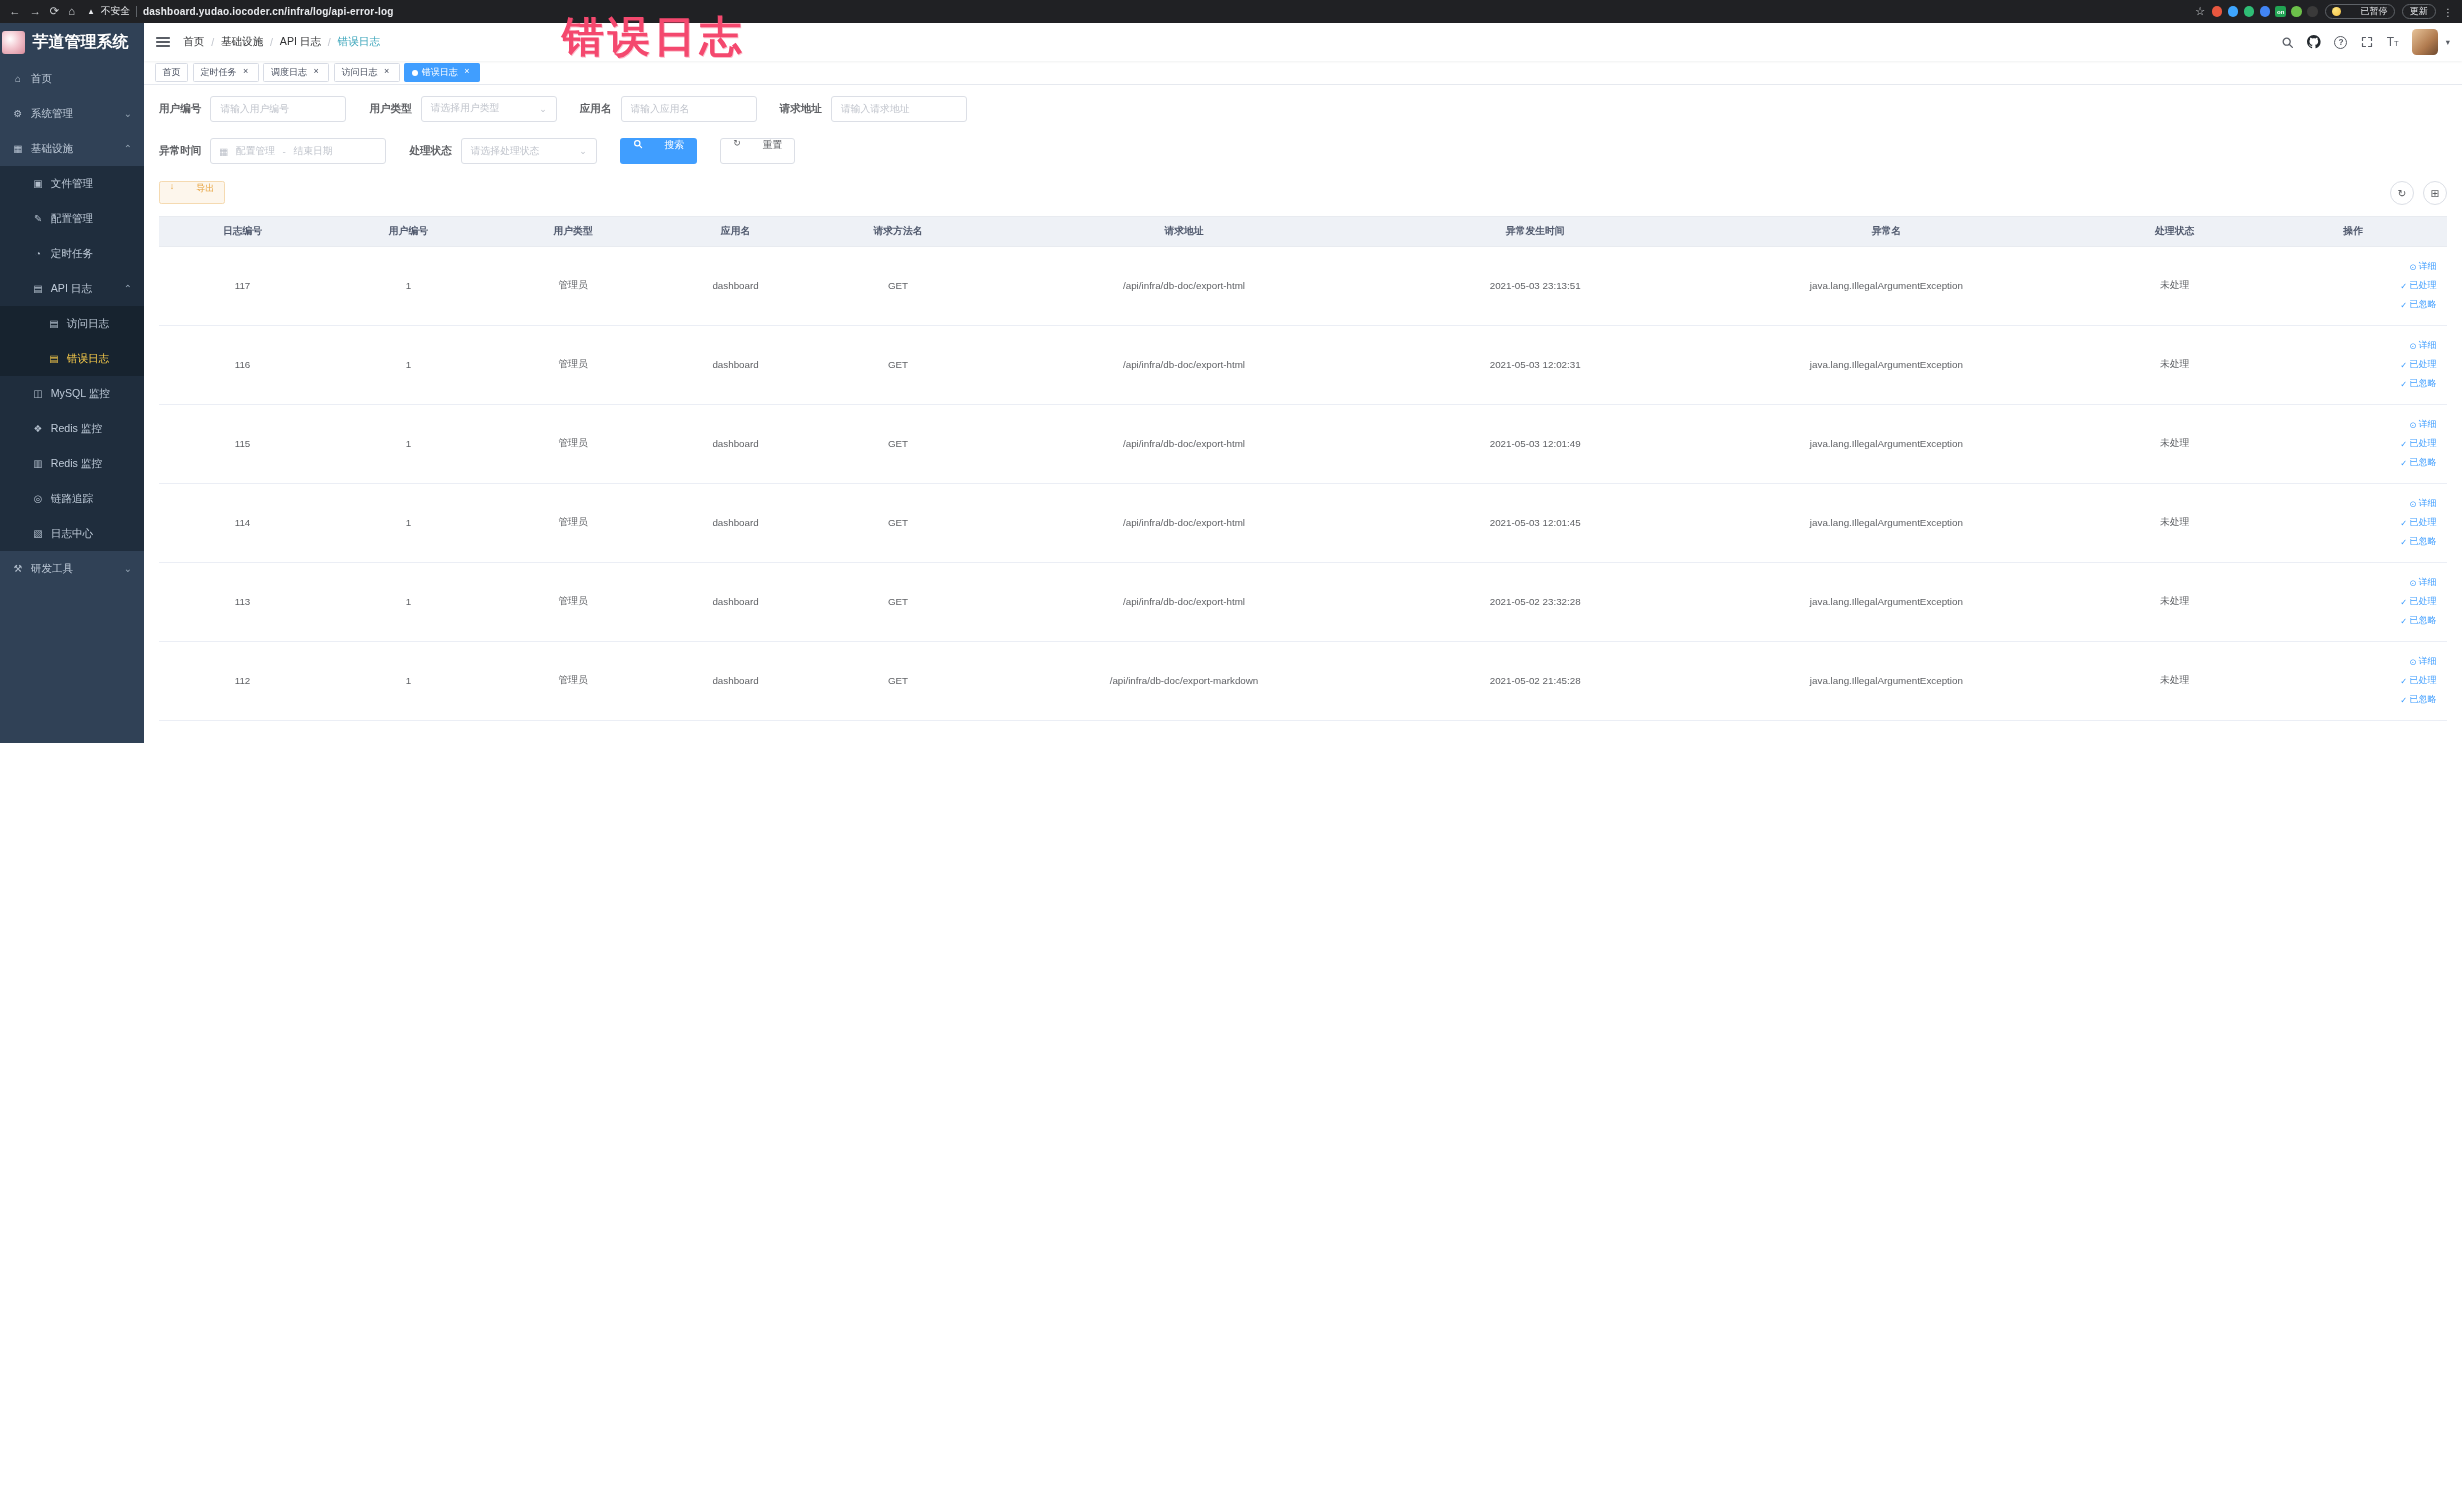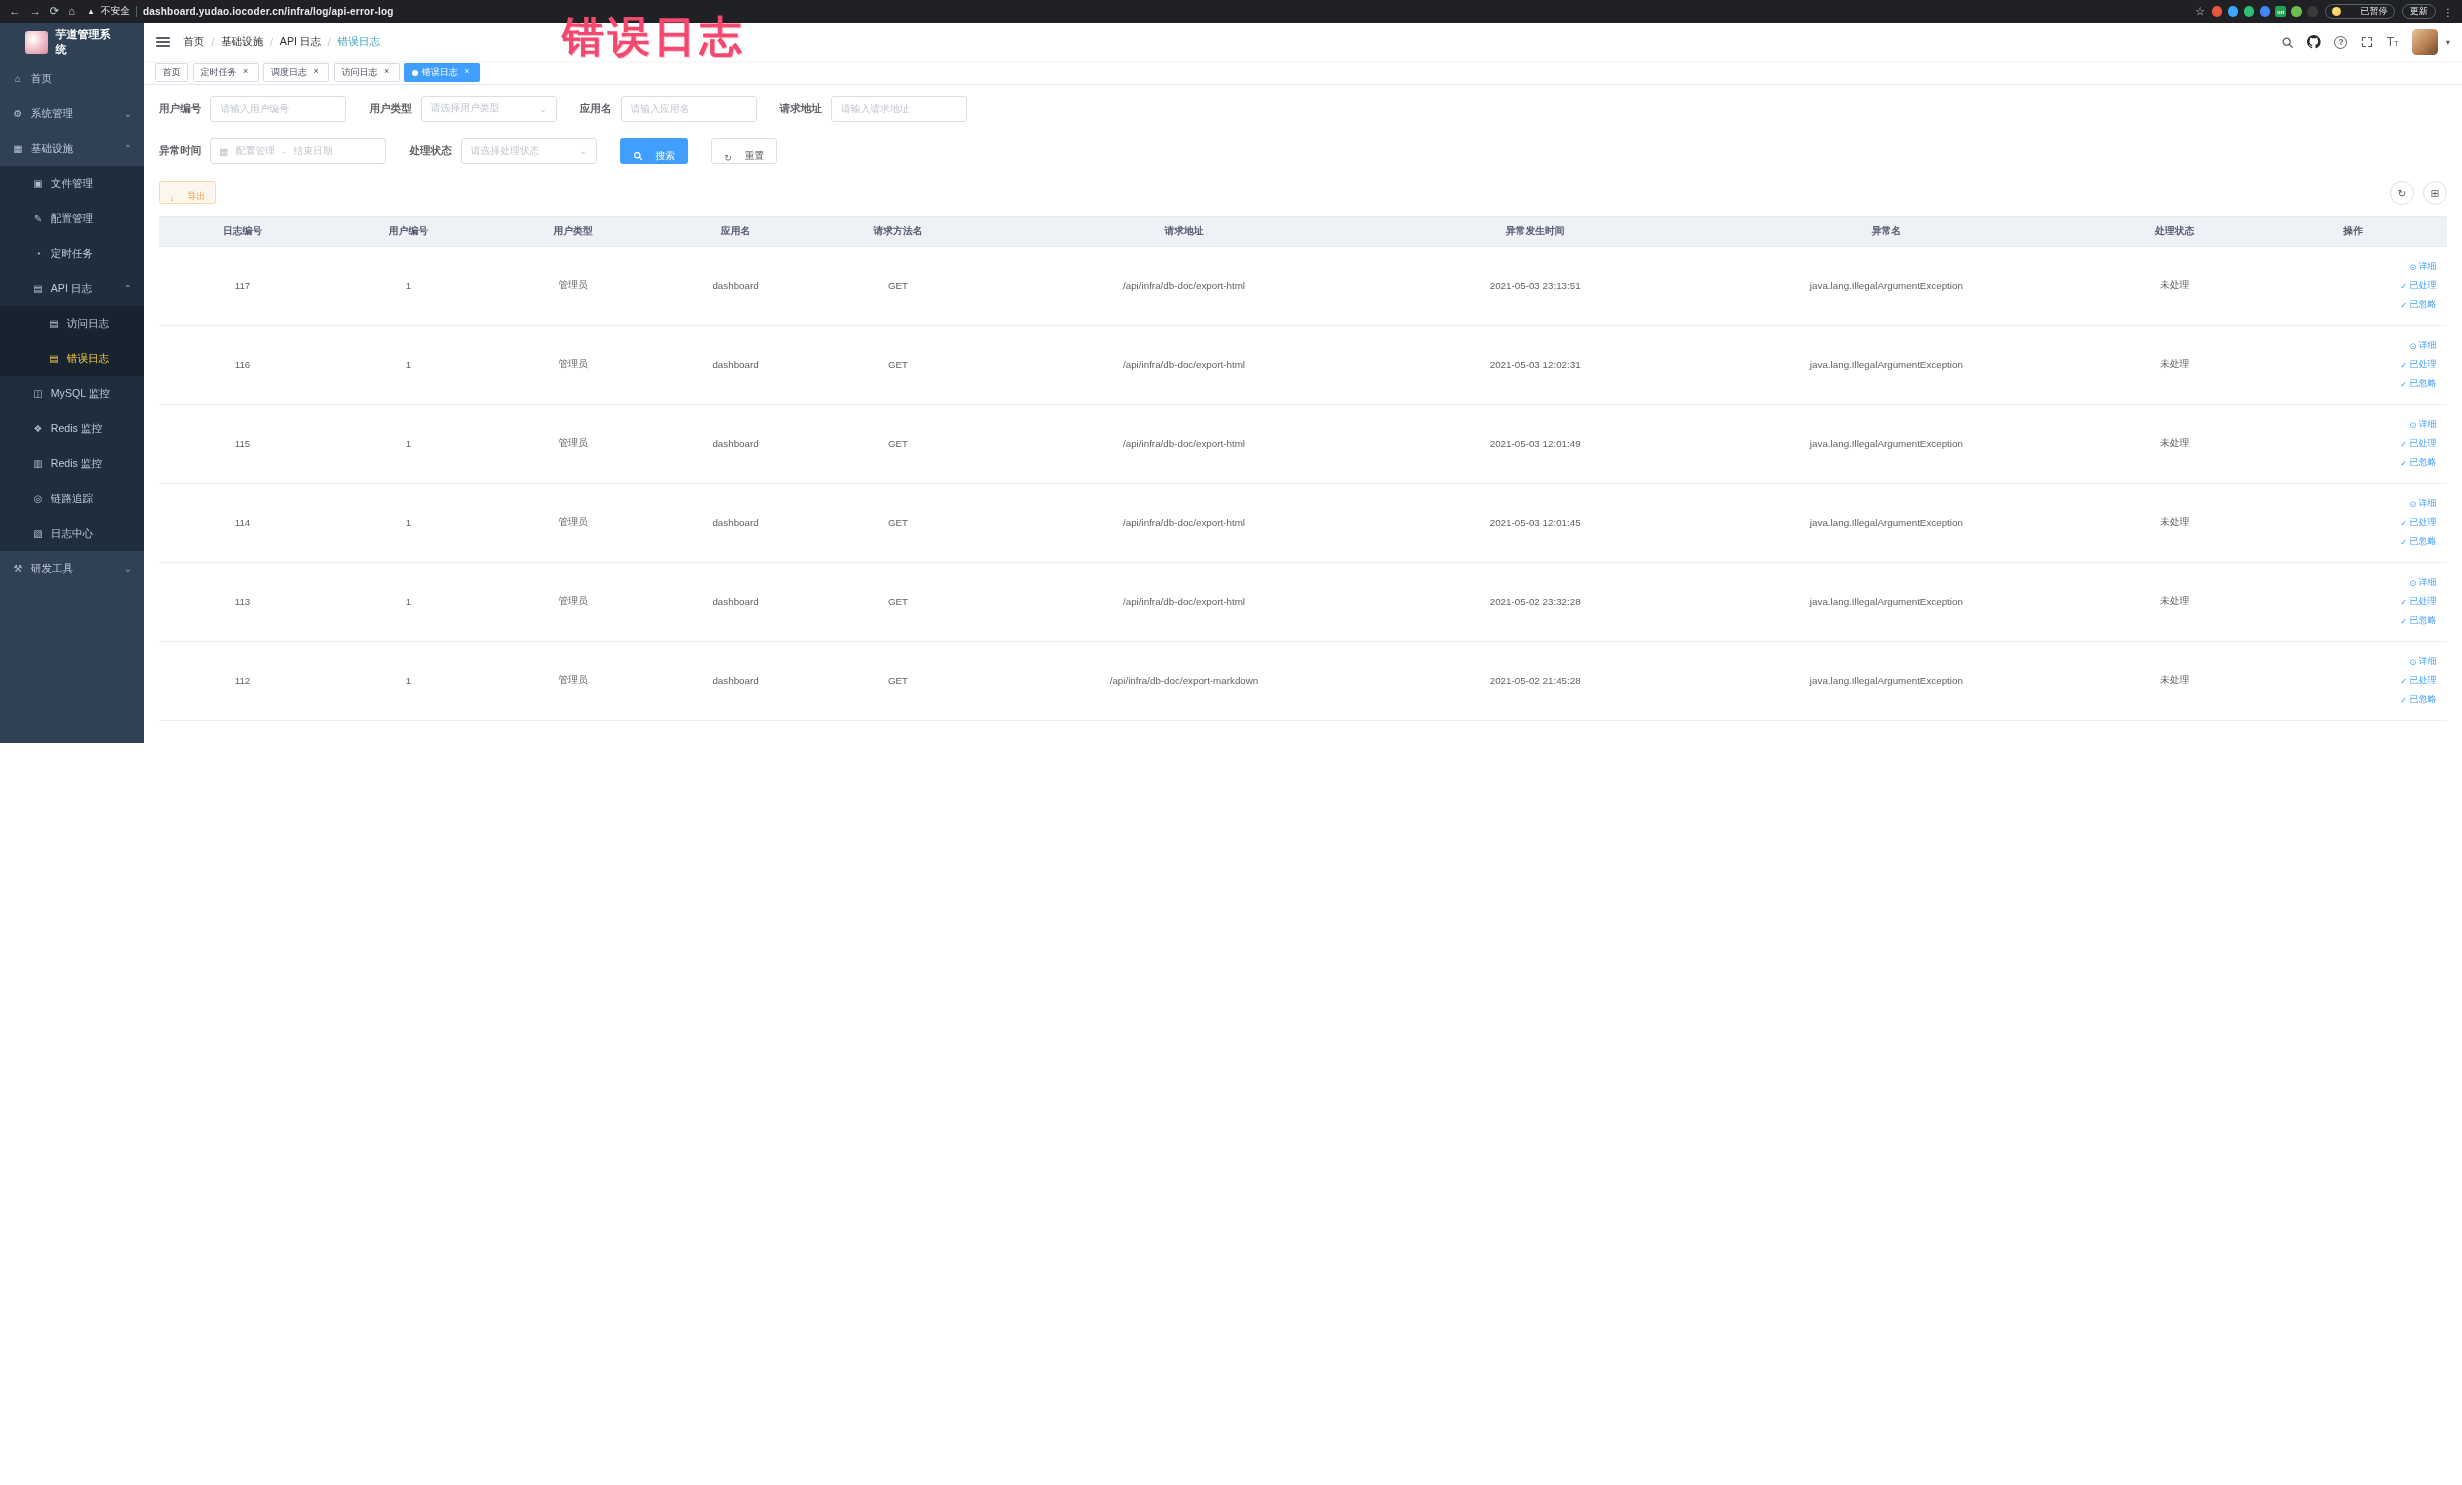--- a/index.html
+++ b/index.html
@@ -18,21 +18,21 @@
   .chrome-right{margin-left:auto;display:flex;align-items:center;gap:6.8px}
   #ext-icons{display:flex;align-items:center;gap:5.3px}
   .ext{width:10.6px;height:10.6px;border-radius:50%;display:inline-flex;align-items:center;justify-content:center;cursor:pointer}
   .ext-text{border-radius:2.3px;font-size:6px;color:#fff;font-weight:700}
   .pill{height:15px;border:0.8px solid #5f6368;border-radius:8.3px;display:inline-flex;align-items:center;gap:19px;padding:0 6.8px;color:#e8eaed;font-size:9px;cursor:pointer;white-space:nowrap}
   .face{width:9px;height:9px;border-radius:50%;background:radial-gradient(circle at 35% 30%,#ffe680,#f6c244);display:inline-block}
   .dots{font-size:10.6px;color:#c7cacd;cursor:pointer}
   
   .app{display:flex;height:calc(100% - 23px)}
   .sidebar{width:144px;flex-shrink:0;background:#304156;color:#bfcbd9;font-size:10.6px;display:flex;flex-direction:column}
-  .logo{height:38px;display:flex;align-items:center;gap:7.6px;padding:0 25px;color:#fff;font-weight:700;font-size:11px}
+  .logo{height:38px;display:flex;align-items:center;gap:7.6px;padding:0 2px;color:#fff;font-weight:700;font-size:16px}
   .logo-img{width:23px;height:23px;border-radius:3px;flex-shrink:0;background:radial-gradient(circle at 35% 35%,#ffffff 0%,#f3c6cf 45%,#d78a9a 100%)}
   .menu-item{height:35px;display:flex;align-items:center;gap:6.8px;padding:0 12px;cursor:pointer;white-space:nowrap}
   .menu-item.level-2{padding-left:32px;background:#1f2d3d}
   .menu-item.level-3{padding-left:48px;background:#17232f}
   .menu-item.active{color:#ffd04b}
   .mi-icon{width:12px;text-align:center;font-size:9.8px;opacity:.92}
   .mi-label{font-size:10.6px}
   .mi-chevron{margin-left:auto;font-size:9.8px;color:#90a0b0}
   
   .main{flex:1;min-width:0;display:flex;flex-direction:column;background:#fff}
@@ -61,21 +61,21 @@
   .content{flex:1;padding:10.6px 15px;overflow:hidden;position:relative}
   .filter-row{display:flex;align-items:center;gap:23px;margin-bottom:16.7px}
   .fgroup{display:flex;align-items:center;gap:9px}
   .flabel{font-size:10.6px;color:#606266;font-weight:700;white-space:nowrap}
   .finput{height:26px;width:136px;border:0.8px solid #dcdfe6;border-radius:3px;padding:0 9px;font-size:9.8px;color:#606266;outline:none}
   .finput::placeholder{color:#c0c4cc}
   .fselect{height:26px;width:136px;border:0.8px solid #dcdfe6;border-radius:3px;display:flex;align-items:center;justify-content:space-between;padding:0 9px;color:#c0c4cc;font-size:9.8px;cursor:pointer;background:#fff}
   .caret{font-size:9px;color:#c0c4cc}
   .drange{height:26px;width:176px;border:0.8px solid #dcdfe6;border-radius:3px;display:flex;align-items:center;gap:7.6px;padding:0 7.6px;color:#c0c4cc;font-size:9.8px;background:#fff;cursor:pointer}
   .cal-icon{font-size:9.8px;color:#c0c4cc}
-  .btn{height:26px;border-radius:3px;padding:0 12px;font-size:9.8px;display:inline-flex;align-items:flex-end;gap:13px;border:0.8px solid transparent;cursor:pointer;background:#fff;white-space:nowrap}
+  .btn{height:26px;border-radius:3px;padding:0 12px;font-size:9.8px;display:inline-flex;align-items:flex-start;gap:22px;border:0.8px solid transparent;cursor:pointer;background:#fff;white-space:nowrap}
   .btn-primary{background:#409eff;color:#fff}
   .btn-default{border-color:#dcdfe6;color:#606266}
   .btn-warning{background:#fdf6ec;border-color:#f5dab1;color:#e6a23c;height:23px;padding:0 9.8px;font-size:9px;border-radius:2.3px}
   .btn-icon{font-size:9px;line-height:1}
   .toolbar{display:flex;align-items:center;margin-bottom:10.6px}
   .right-circles{margin-left:auto;display:flex;gap:9px}
   .circle-btn{width:24px;height:24px;border-radius:50%;border:0.8px solid #dcdfe6;background:#fff;display:inline-flex;align-items:center;justify-content:center;color:#606266;font-size:10.6px;cursor:pointer}
   
   table{width:100%;border-collapse:collapse;table-layout:fixed}
   th{height:30px;background:#eef1f6;font-size:9.8px;color:#515a6e;font-weight:700;text-align:center;border-top:0.8px solid #e8ebf0;border-bottom:0.8px solid #e8ebf0;white-space:nowrap;overflow:hidden}

